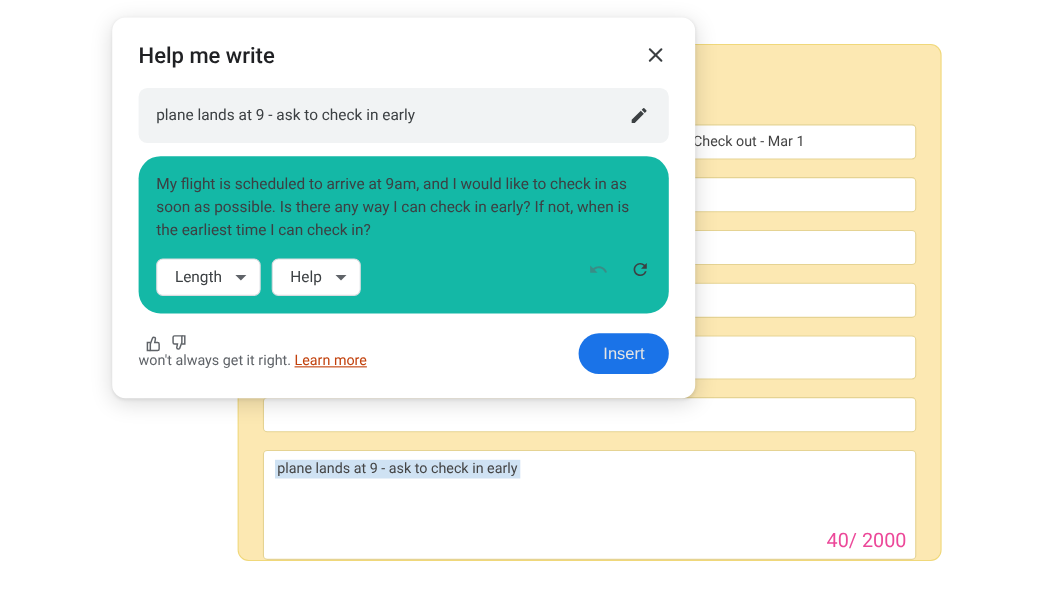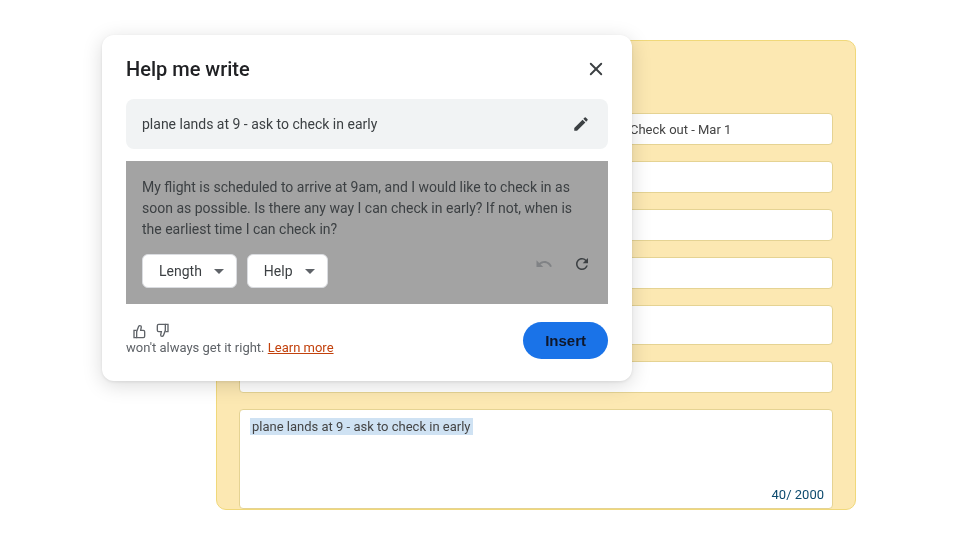--- a/index.html
+++ b/index.html
@@ -49,28 +49,28 @@
     }
     .bg-textarea-text {
       background: #cfe2f3;
       padding: 1px 2px;
       display: inline-block;
     }
     .bg-count {
       position: absolute;
       right: 8px;
       bottom: 6px;
-      color: #0c4a6e;
-      font-size: 13px;
+      color: #ec4899;
+      font-size: 18px;
     }
     
     .modal {
       position: absolute;
       left: 102px;
-      top: 35px;
+      top: 16px;
       width: 530px;
       background: #fff;
       border-radius: 12px;
       box-shadow: 0 4px 20px rgba(0,0,0,0.15), 0 1px 3px rgba(0,0,0,0.08);
       padding: 22px 24px 22px 24px;
     }
     .modal-header {
       display: flex;
       justify-content: space-between;
       align-items: center;
@@ -104,22 +104,22 @@
     }
     .pencil-btn {
       cursor: pointer;
       width: 22px;
       height: 22px;
       display: flex;
       align-items: center;
       justify-content: center;
     }
     .suggest-box {
-      background: #a3a3a3;
-      border-radius: 0;
+      background: #14b8a6;
+      border-radius: 20px;
       padding: 16px;
     }
     .suggest-text {
       font-size: 14px;
       color: #3c4043;
       line-height: 1.5;
       margin-bottom: 14px;
     }
     .suggest-controls {
       display: flex;
@@ -181,26 +181,26 @@
       cursor: pointer;
     }
     .thumbs {
       display: inline-flex;
       gap: 6px;
       margin-left: 6px;
     }
     .thumb-btn { cursor: pointer; }
     .insert-btn {
       background: #1a73e8;
-      color: #0f172a;
+      color: #e5e5e5;
       border: none;
       border-radius: 24px;
       padding: 10px 22px;
       font-size: 15px;
-      font-weight: 700;
+      font-weight: 400;
       cursor: pointer;
     }
     svg { display: block; }
   </style>
 </head>
 <body>
 
 <div class="bg-panel">
   <div style="height:52px"></div>
   <div class="bg-row">

